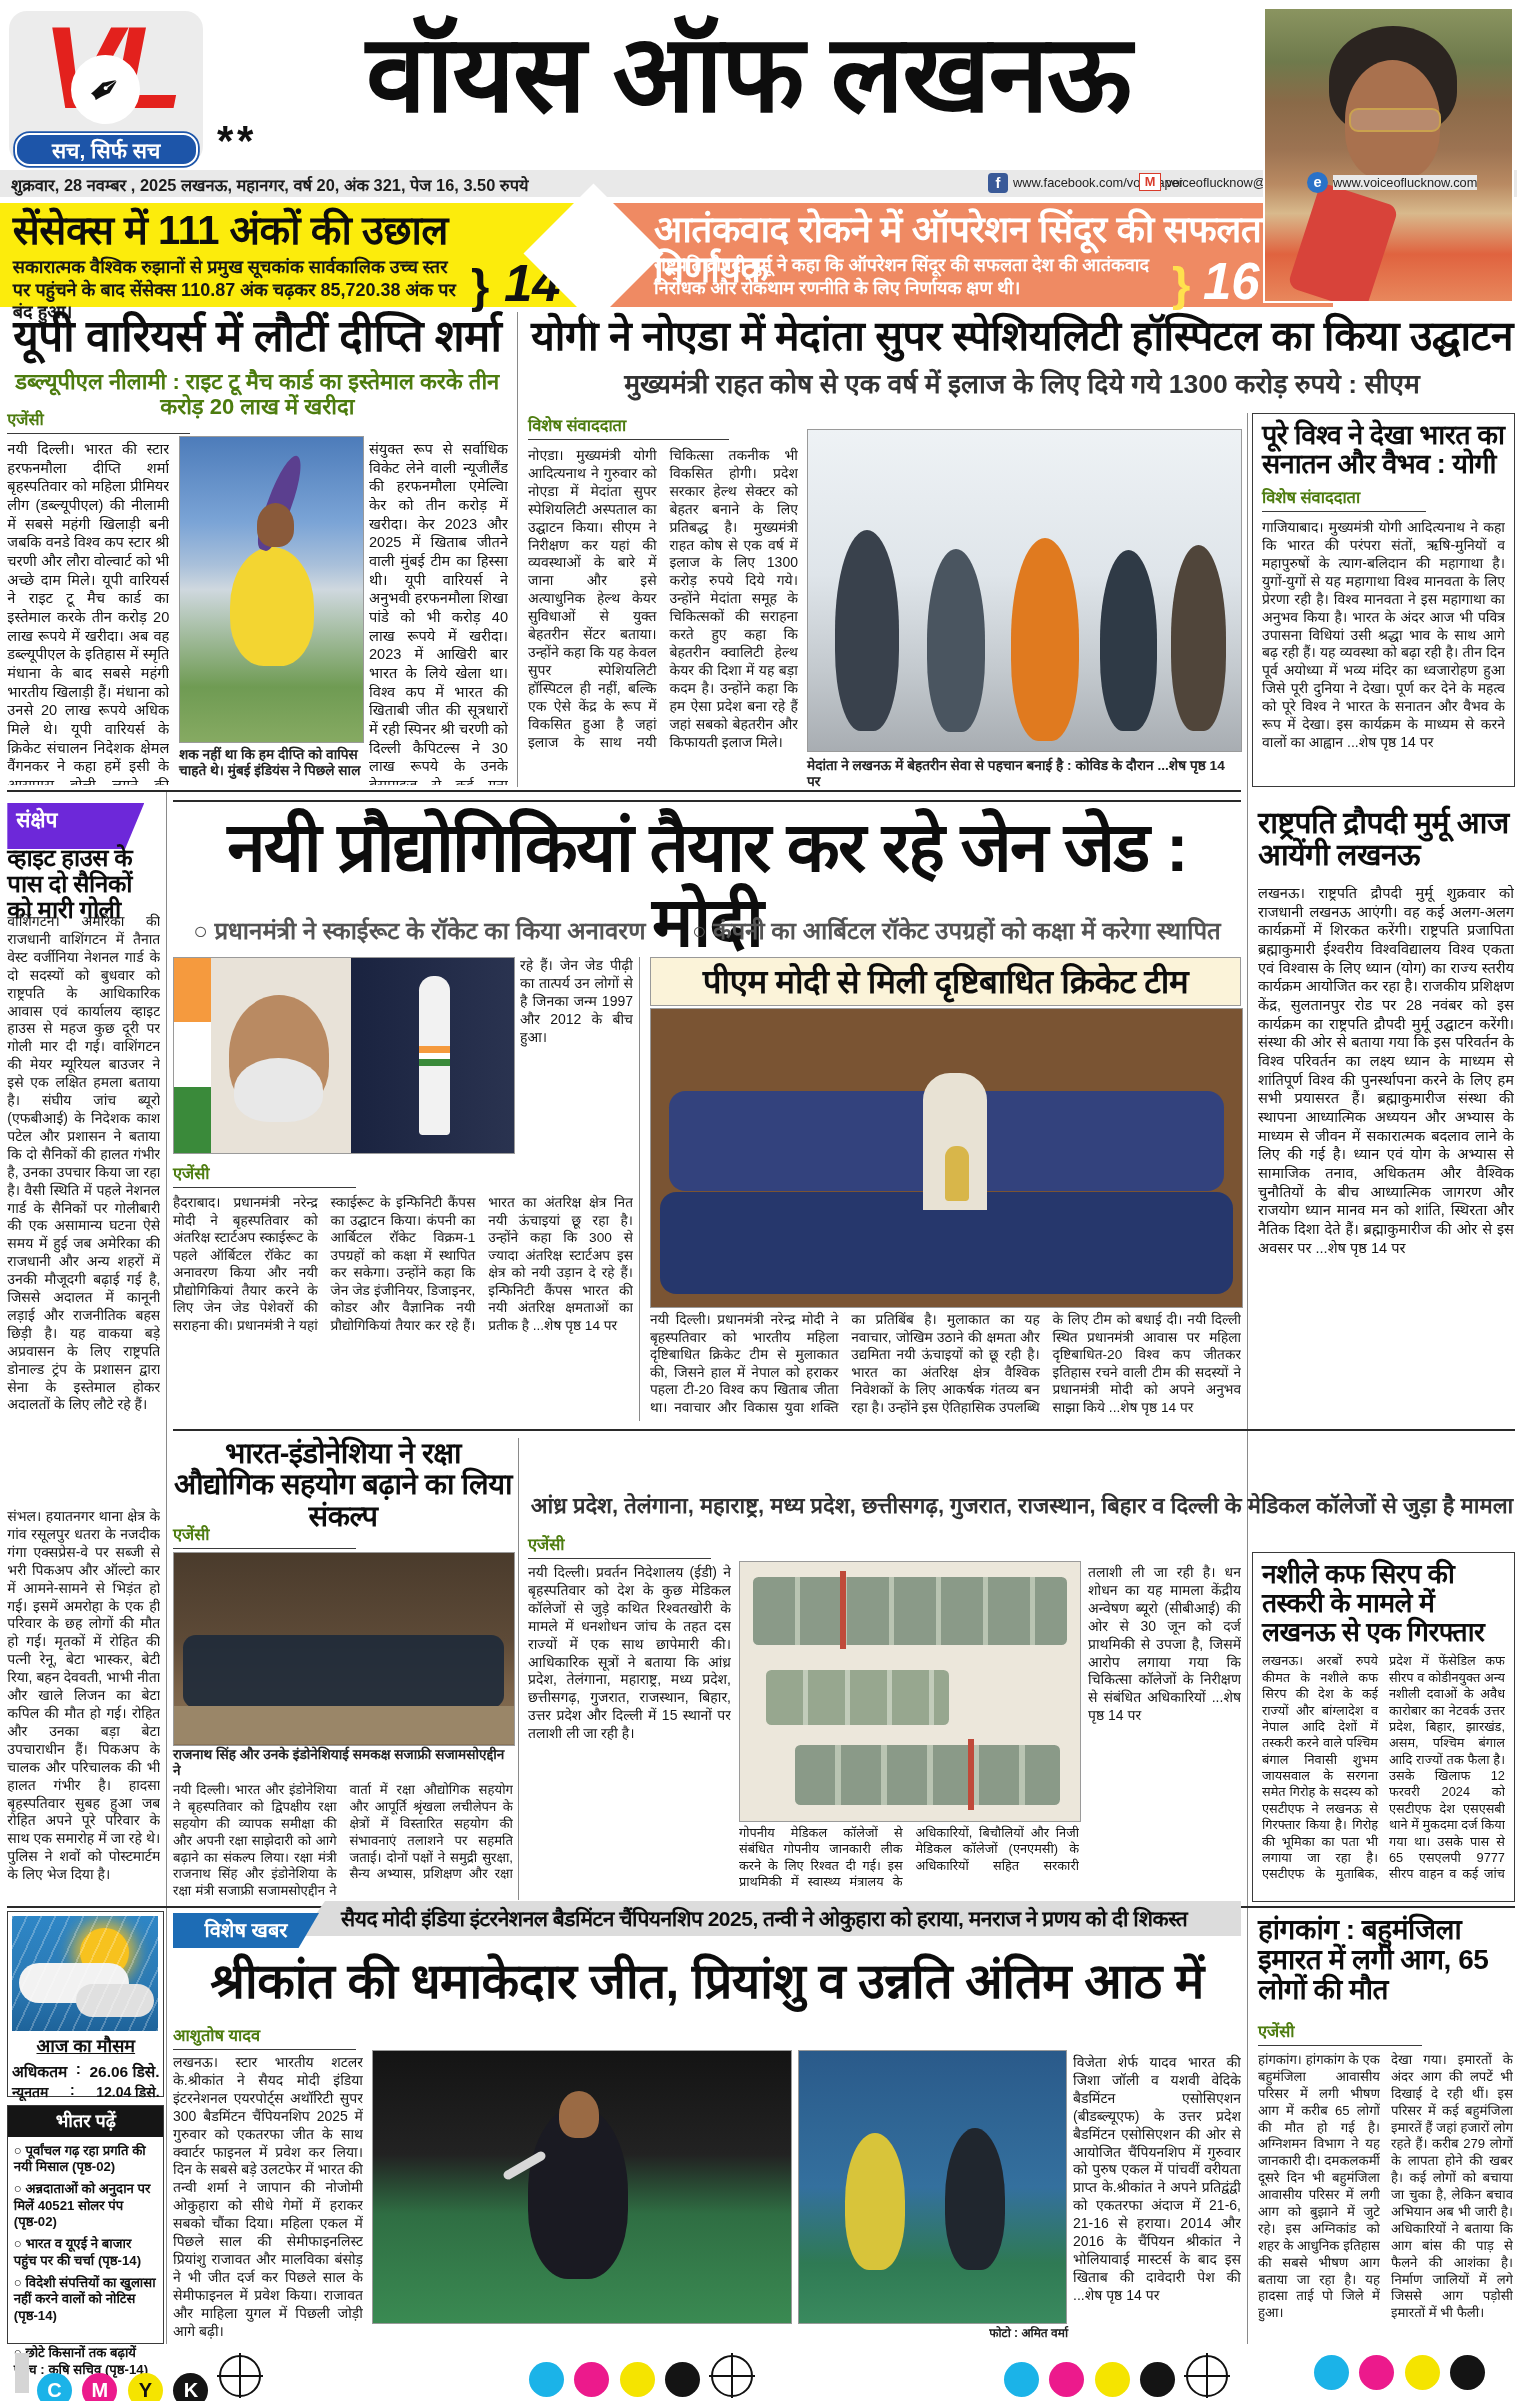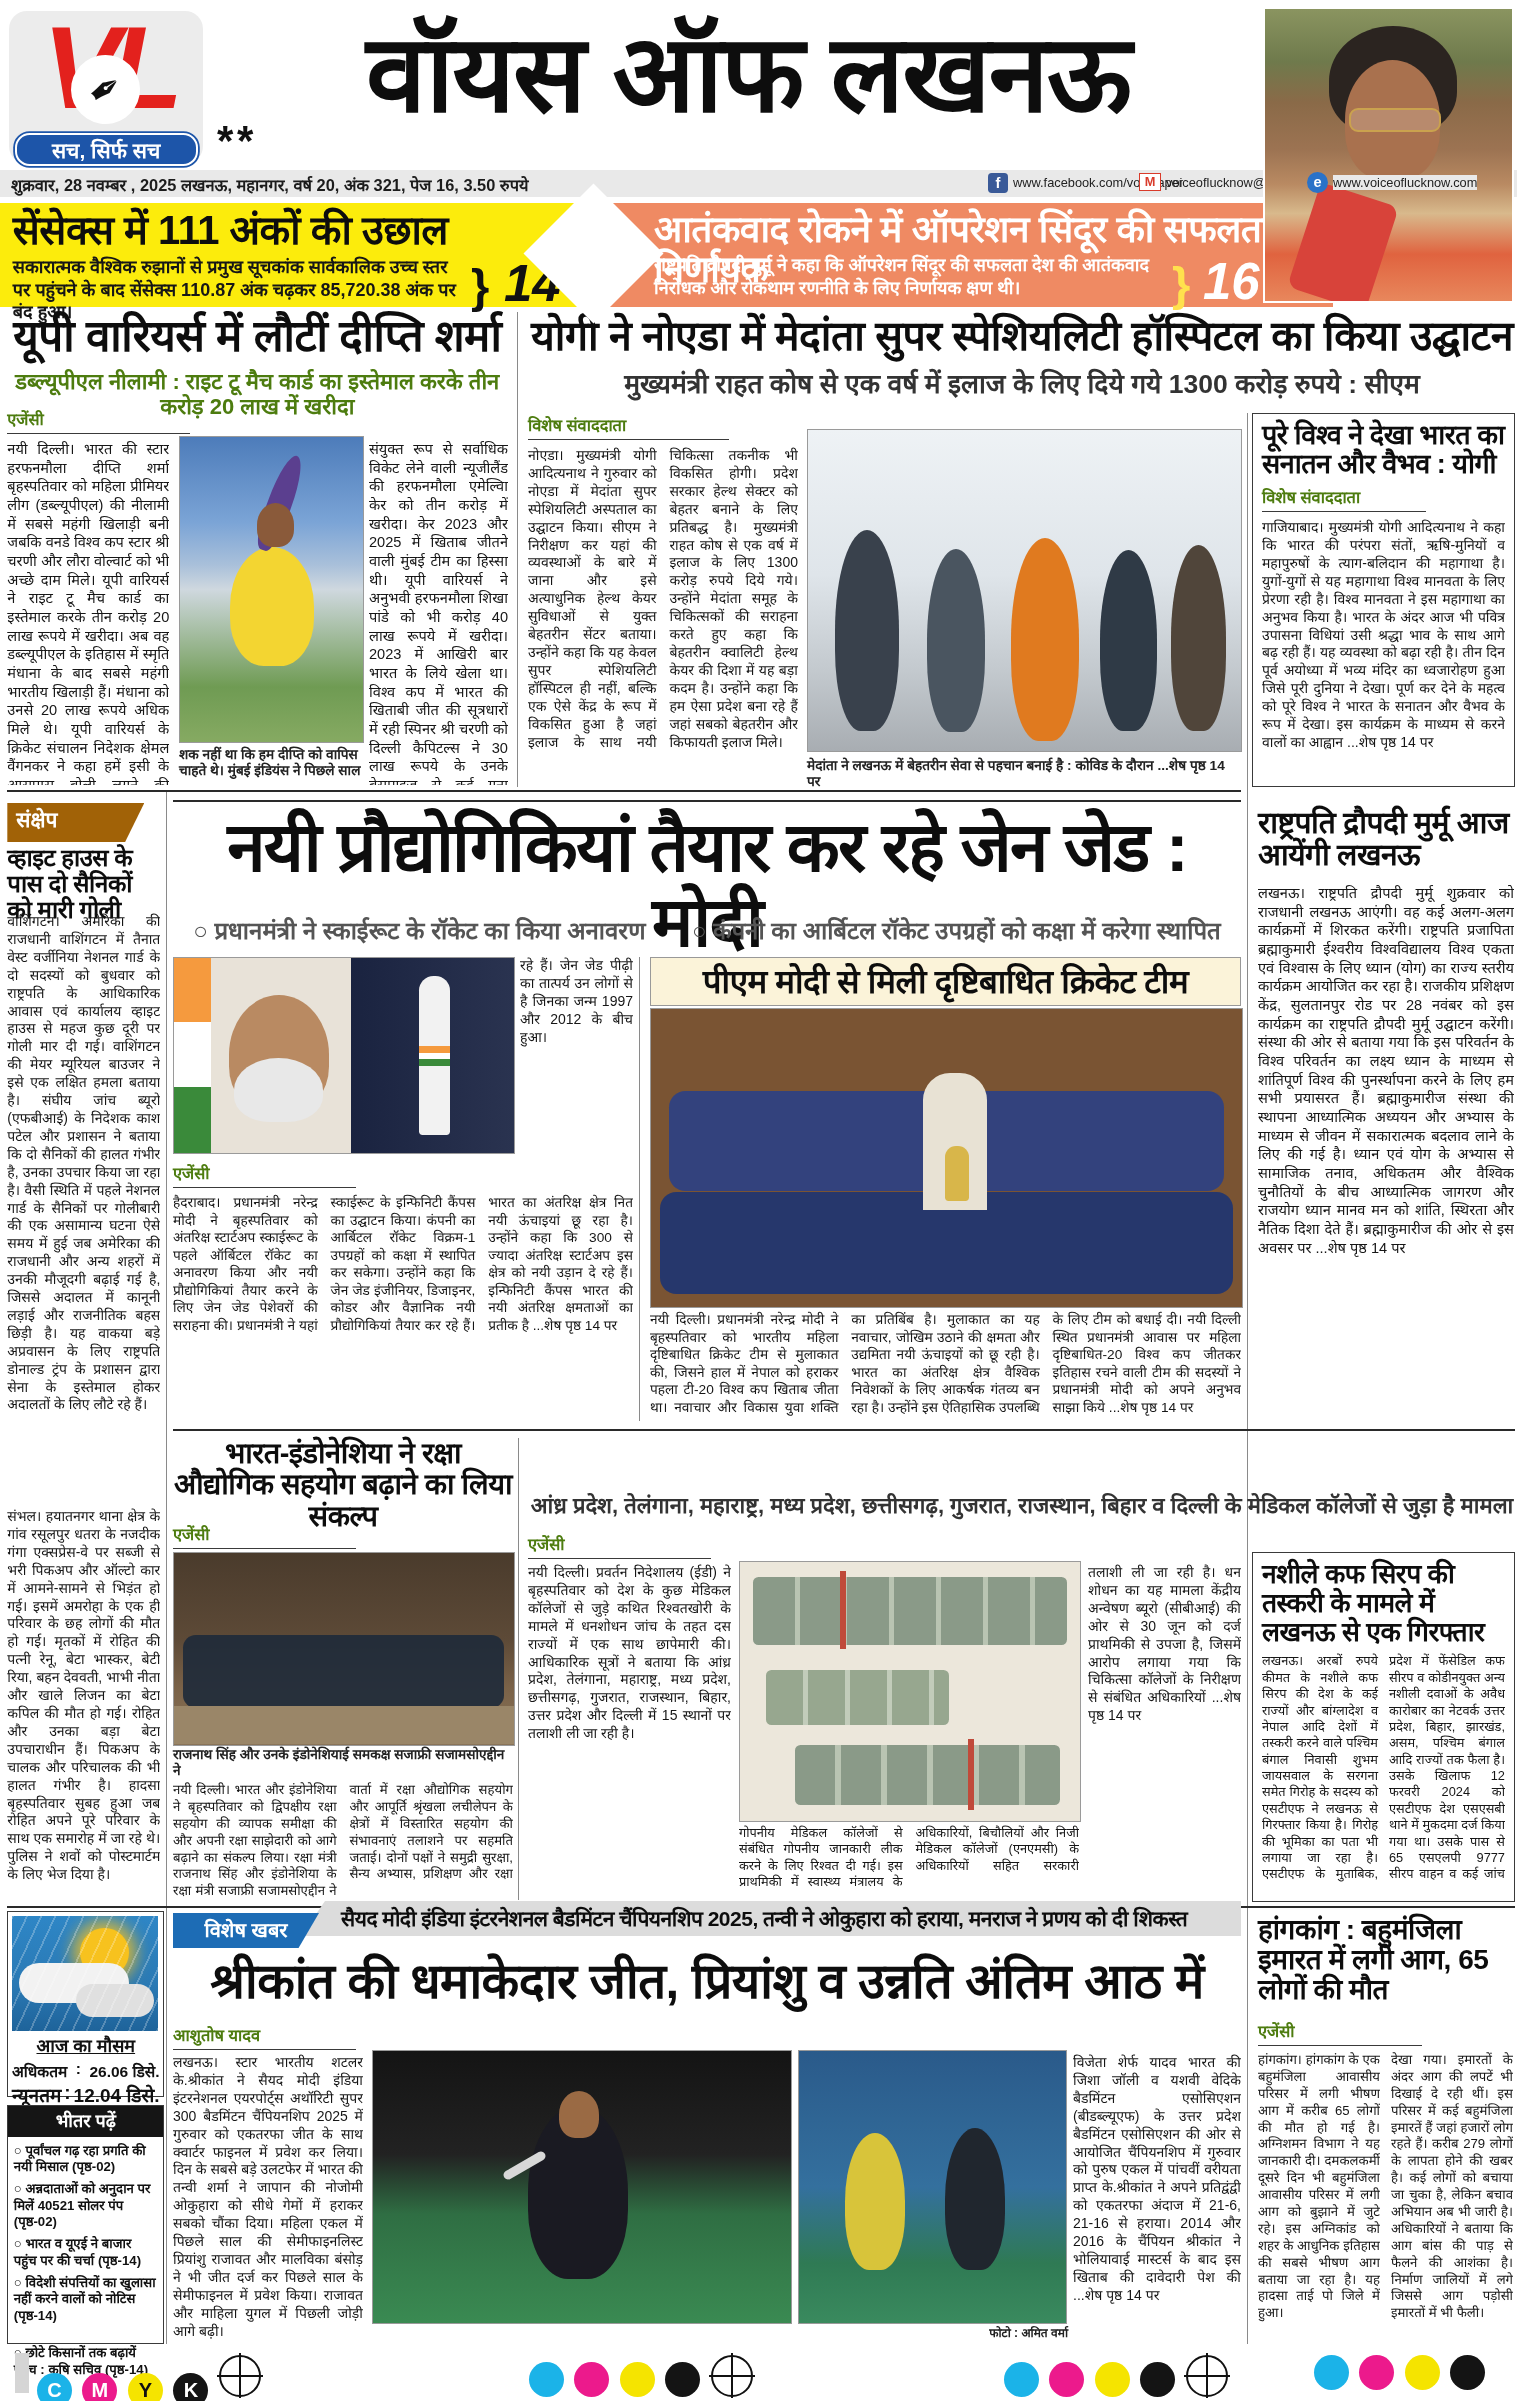--- a/index.html
+++ b/index.html
@@ -107,21 +107,21 @@
       <span class="byline">विशेष संवाददाता</span>
       <div class="byrule" style="width:164px;"></div>
     </div>
     <div class="body-txt" style="margin-top:7.3px;height:248px;font-size:14px;">गाजियाबाद। मुख्यमंत्री योगी आदित्यनाथ ने कहा कि भारत की परंपरा संतों, ऋषि-मुनियों व महापुरुषों के त्याग-बलिदान की महागाथा है। युगों-युगों से यह महागाथा विश्व मानवता के लिए प्रेरणा रही है। विश्व मानवता ने इस महागाथा का अनुभव किया है। भारत के अंदर आज भी पवित्र उपासना विधियां उसी श्रद्धा भाव के साथ आगे बढ़ रही हैं। यह व्यवस्था को बढ़ा रही है। तीन दिन पूर्व अयोध्या में भव्य मंदिर का ध्वजारोहण हुआ जिसे पूरी दुनिया ने देखा। पूर्ण कर देने के महत्व को पूरे विश्व ने भारत के सनातन और वैभव के रूप में देखा। इस कार्यक्रम के माध्यम से करने वालों का आह्वान ...शेष पृष्ठ 14 पर</div>
   </div>
 
   <div class="hrule" style="left:7.3px;top:790px;width:1234px;height:1.8px;"></div>
   <div class="vrule" style="left:166px;top:792px;height:1552px;"></div>
   <div class="vrule" style="left:1247px;top:413px;height:1931px;"></div>
 
-  <div class="abs" style="left:7.3px;top:803px;width:137px;height:39px;background:#a16207;color:#fff;font-weight:bold;font-size:21px;line-height:33px;padding-left:9px;clip-path:polygon(0 0,100% 0,86% 100%,0 100%);box-sizing:border-box;">संक्षेप</div>
+  <div class="abs" style="left:7.3px;top:803px;width:137px;height:46px;background:#6d28d9;color:#fff;font-weight:bold;font-size:21px;line-height:33px;padding-left:9px;clip-path:polygon(0 0,100% 0,86% 100%,0 100%);box-sizing:border-box;">संक्षेप</div>
   <div class="abs h" style="left:7.3px;top:845px;width:153px;font-size:24px;">व्हाइट हाउस के पास दो सैनिकों को मारी गोली</div>
   <div class="abs body-txt" style="left:7.3px;top:913px;width:153px;height:500px;font-size:14px;">वाशिंगटन। अमेरिका की राजधानी वाशिंगटन में तैनात वेस्ट वर्जीनिया नेशनल गार्ड के दो सदस्यों को बुधवार को राष्ट्रपति के आधिकारिक आवास एवं कार्यालय व्हाइट हाउस से महज कुछ दूरी पर गोली मार दी गई। वाशिंगटन की मेयर म्यूरियल बाउजर ने इसे एक लक्षित हमला बताया है। संघीय जांच ब्यूरो (एफबीआई) के निदेशक काश पटेल और प्रशासन ने बताया कि दो सैनिकों की हालत गंभीर है, उनका उपचार किया जा रहा है। वैसी स्थिति में पहले नेशनल गार्ड के सैनिकों पर गोलीबारी की एक असामान्य घटना ऐसे समय में हुई जब अमेरिका की राजधानी और अन्य शहरों में उनकी मौजूदगी बढ़ाई गई है, जिससे अदालत में कानूनी लड़ाई और राजनीतिक बहस छिड़ी है। यह वाकया बड़े अप्रवासन के लिए राष्ट्रपति डोनाल्ड ट्रंप के प्रशासन द्वारा सेना के इस्तेमाल होकर अदालतों के लिए लौटे रहे हैं।</div>
 
   <div class="hrule" style="left:173px;top:800px;width:1068px;height:1.8px;"></div>
   <div class="abs h" style="left:173px;top:811px;width:1068px;font-size:69px;text-align:center;letter-spacing:-1.8px;">नयी प्रौद्योगिकियां तैयार कर रहे जेन जेड : मोदी</div>
   <div class="abs" style="left:173px;top:913px;width:1068px;text-align:center;font-size:24px;font-weight:bold;color:#555;">
     <span>○</span>
     <span>प्रधानमंत्री ने स्काईरूट के रॉकेट का किया अनावरण</span>
     <span style="display:inline-block;width:33px;"></span>
     <span>○</span>
@@ -204,21 +204,21 @@
       <div class="abs" style="left:7.3px;top:47px;width:110px;height:40px;background:#f2f2f2;border-radius:27px;"></div>
       <div class="abs" style="left:64px;top:68px;width:78px;height:33px;background:#e0e0e0;border-radius:24px;"></div>
       <div class="abs" style="left:0;top:0;width:146px;height:115px;background:repeating-linear-gradient(115deg,rgba(255,255,255,.25) 0 1.8px,transparent 1.8px 12.8px);"></div>
     </div>
     <div style="margin-top:117px;text-align:center;font-weight:bold;font-size:18px;text-decoration:underline;">आज का मौसम</div>
     <div style="display:flex;justify-content:space-between;font-size:15.5px;font-weight:bold;margin-top:3.7px;">
       <span>अधिकतम</span>
       <span>:</span>
       <span>26.06 डिसे.</span>
     </div>
-    <div style="display:flex;justify-content:space-between;font-size:19px;font-weight:bold;">
+    <div style="display:flex;justify-content:space-between;font-size:14px;font-weight:bold;">
       <span>न्यूनतम</span>
       <span>:</span>
       <span>12.04 डिसे.</span>
     </div>
   </div>
 
   <div class="sidebox" style="left:7.3px;top:2105px;width:157px;height:239px;border-width:1.4px;padding:0;">
     <div style="background:#151515;color:#fff;font-weight:bold;font-size:18px;text-align:center;height:31px;line-height:31px;">भीतर पढ़ें</div>
     <div style="padding:5.5px 5.5px 0 5.5px;font-size:13.2px;font-weight:bold;line-height:1.25;">
       <div style="margin-bottom:5.5px;">

